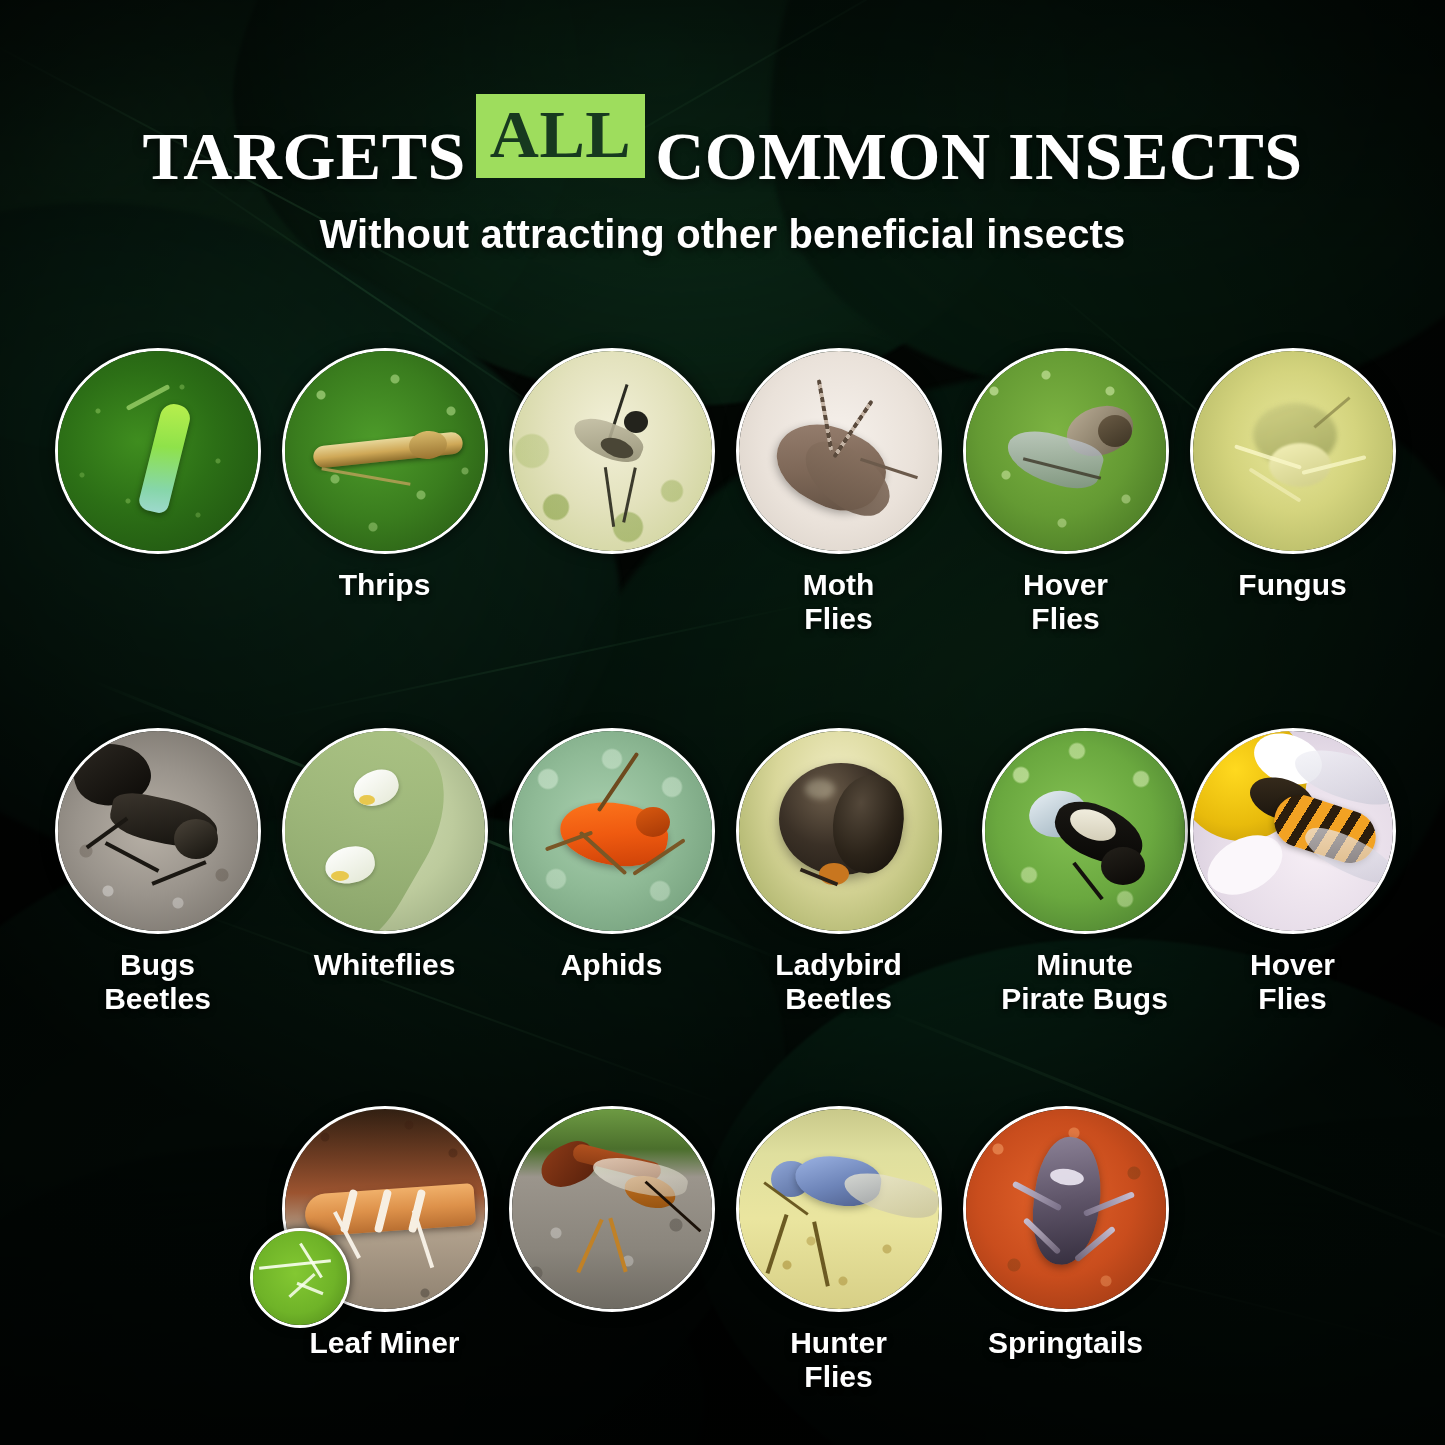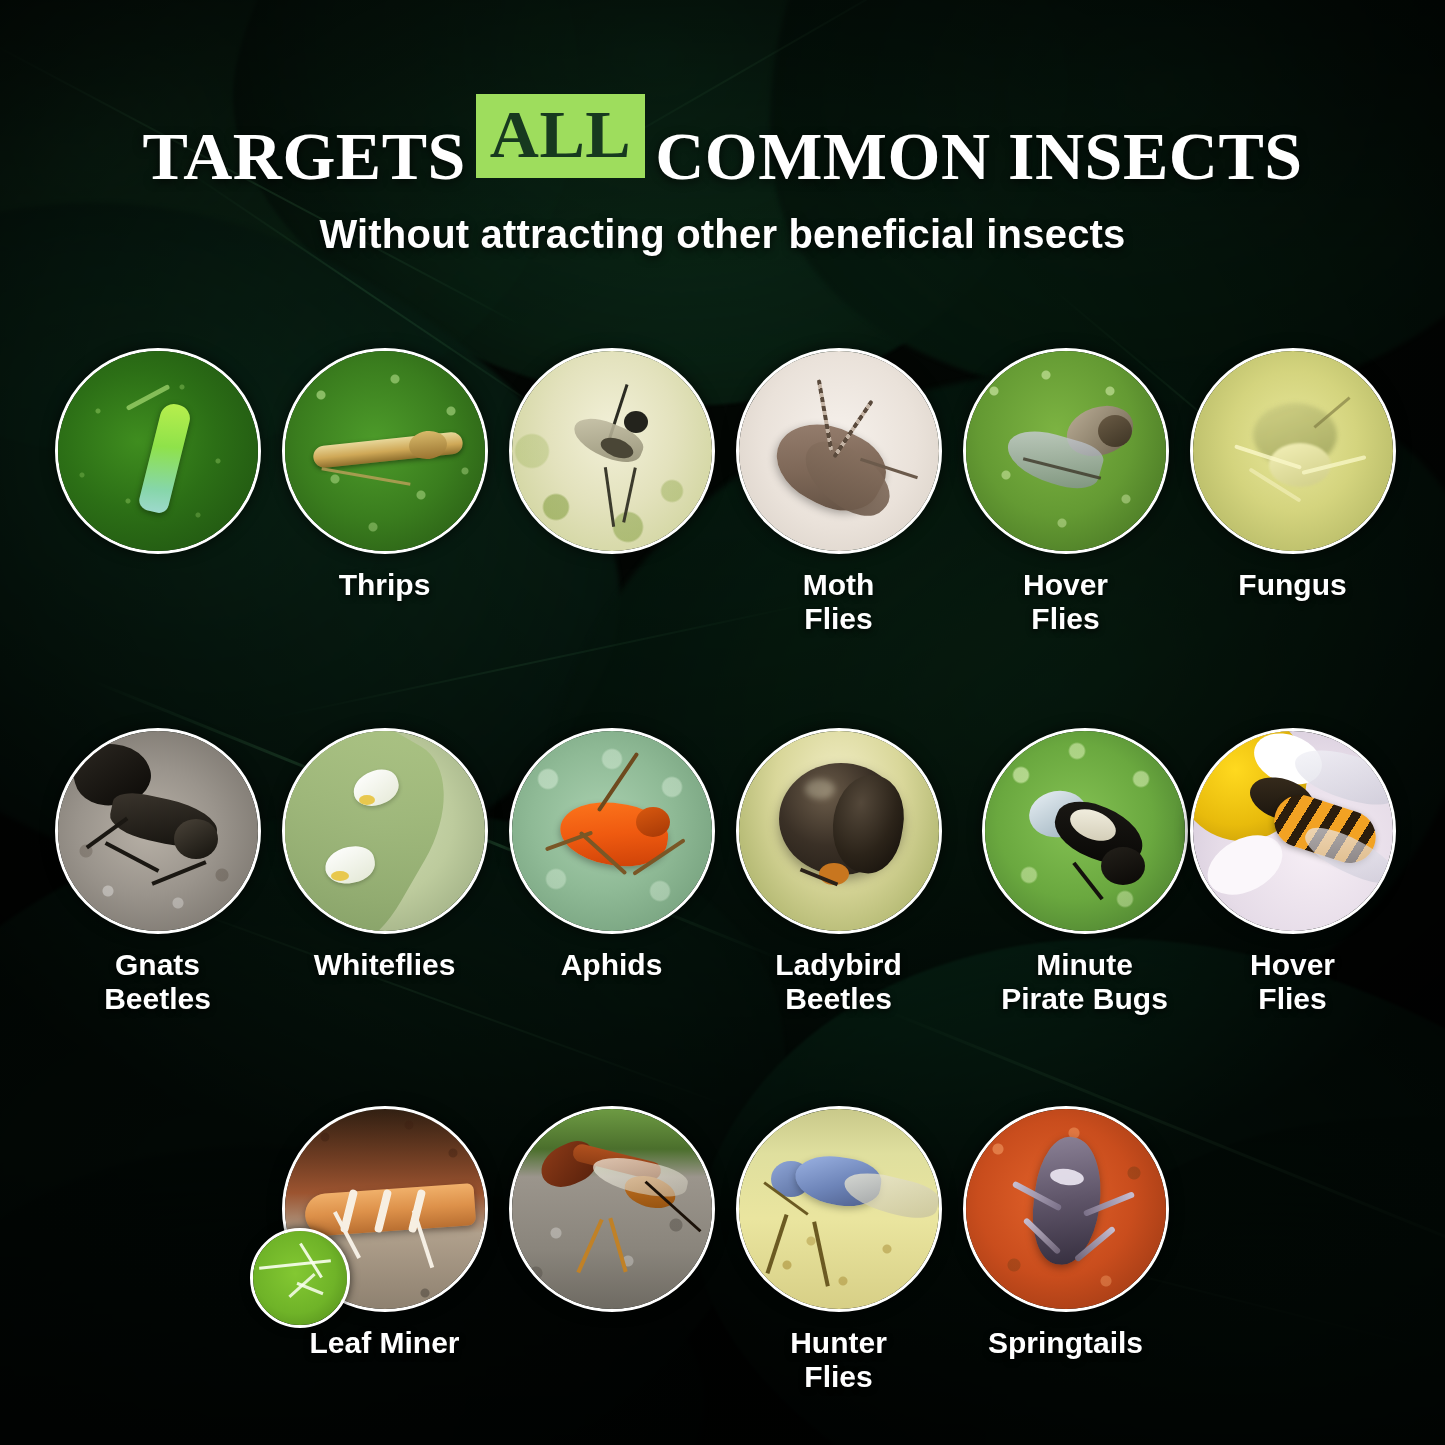--- a/index.html
+++ b/index.html
@@ -197,21 +197,21 @@
       <div class="circle">
         <div class="img" style="background:radial-gradient(ellipse at 45% 50%, #b7b0a6 0%, #9a948c 45%, #6f6a63 100%);"></div>
         <div class="speck" style="background:radial-gradient(circle at 25% 80%, rgba(255,255,255,.35) 0 5px, transparent 6px),radial-gradient(circle at 60% 86%, rgba(255,255,255,.3) 0 5px, transparent 6px),radial-gradient(circle at 82% 72%, rgba(90,80,70,.4) 0 6px, transparent 7px),radial-gradient(circle at 14% 60%, rgba(90,80,70,.35) 0 6px, transparent 7px);"></div>
         <div style="position:absolute;left:8%;top:6%;width:76px;height:62px;border-radius:20% 60% 40% 50%;background:linear-gradient(160deg,#2a2620,#0d0b08);transform:rotate(-14deg);"></div>
         <div style="position:absolute;left:26%;top:34%;width:108px;height:44px;border-radius:30% 50% 45% 40%;background:linear-gradient(160deg,#3c362e,#110f0b);transform:rotate(12deg);"></div>
         <div style="position:absolute;left:58%;top:44%;width:44px;height:40px;border-radius:50%;background:linear-gradient(150deg,#4a4339,#14120d);"></div>
         <div style="position:absolute;left:22%;top:62%;width:60px;height:4px;background:#1a1712;transform:rotate(28deg);"></div>
         <div style="position:absolute;left:46%;top:70%;width:58px;height:4px;background:#1a1712;transform:rotate(-22deg);"></div>
         <div style="position:absolute;left:12%;top:50%;width:50px;height:4px;background:#1a1712;transform:rotate(-36deg);"></div>
       </div>
-      <div class="cap">Gnats
+      <div class="cap">Bugs
 Beetles</div>
     </div>
 
     <div class="cell" style="left:262px;width:245px;">
       <div class="circle">
         <div class="img" style="background:radial-gradient(ellipse at 45% 45%, #cfdcb2 0%, #bdcb9d 50%, #93a37a 100%);"></div>
         <div style="position:absolute;left:-6%;top:-4%;width:150px;height:240px;background:linear-gradient(160deg,rgba(170,195,130,.9),rgba(120,150,90,.8));transform:rotate(30deg);border-radius:40%;"></div>
         <div style="position:absolute;left:34%;top:20%;width:46px;height:34px;border-radius:55% 45% 50% 50%;background:linear-gradient(160deg,#ffffff,#e6ead8);box-shadow:0 2px 4px rgba(0,0,0,.2);transform:rotate(-18deg);"></div>
         <div style="position:absolute;left:37%;top:32%;width:16px;height:10px;border-radius:50%;background:#e8c84e;"></div>
         <div style="position:absolute;left:20%;top:58%;width:50px;height:36px;border-radius:55% 45% 50% 50%;background:linear-gradient(160deg,#ffffff,#e3e8d5);box-shadow:0 2px 4px rgba(0,0,0,.2);transform:rotate(-10deg);"></div>

